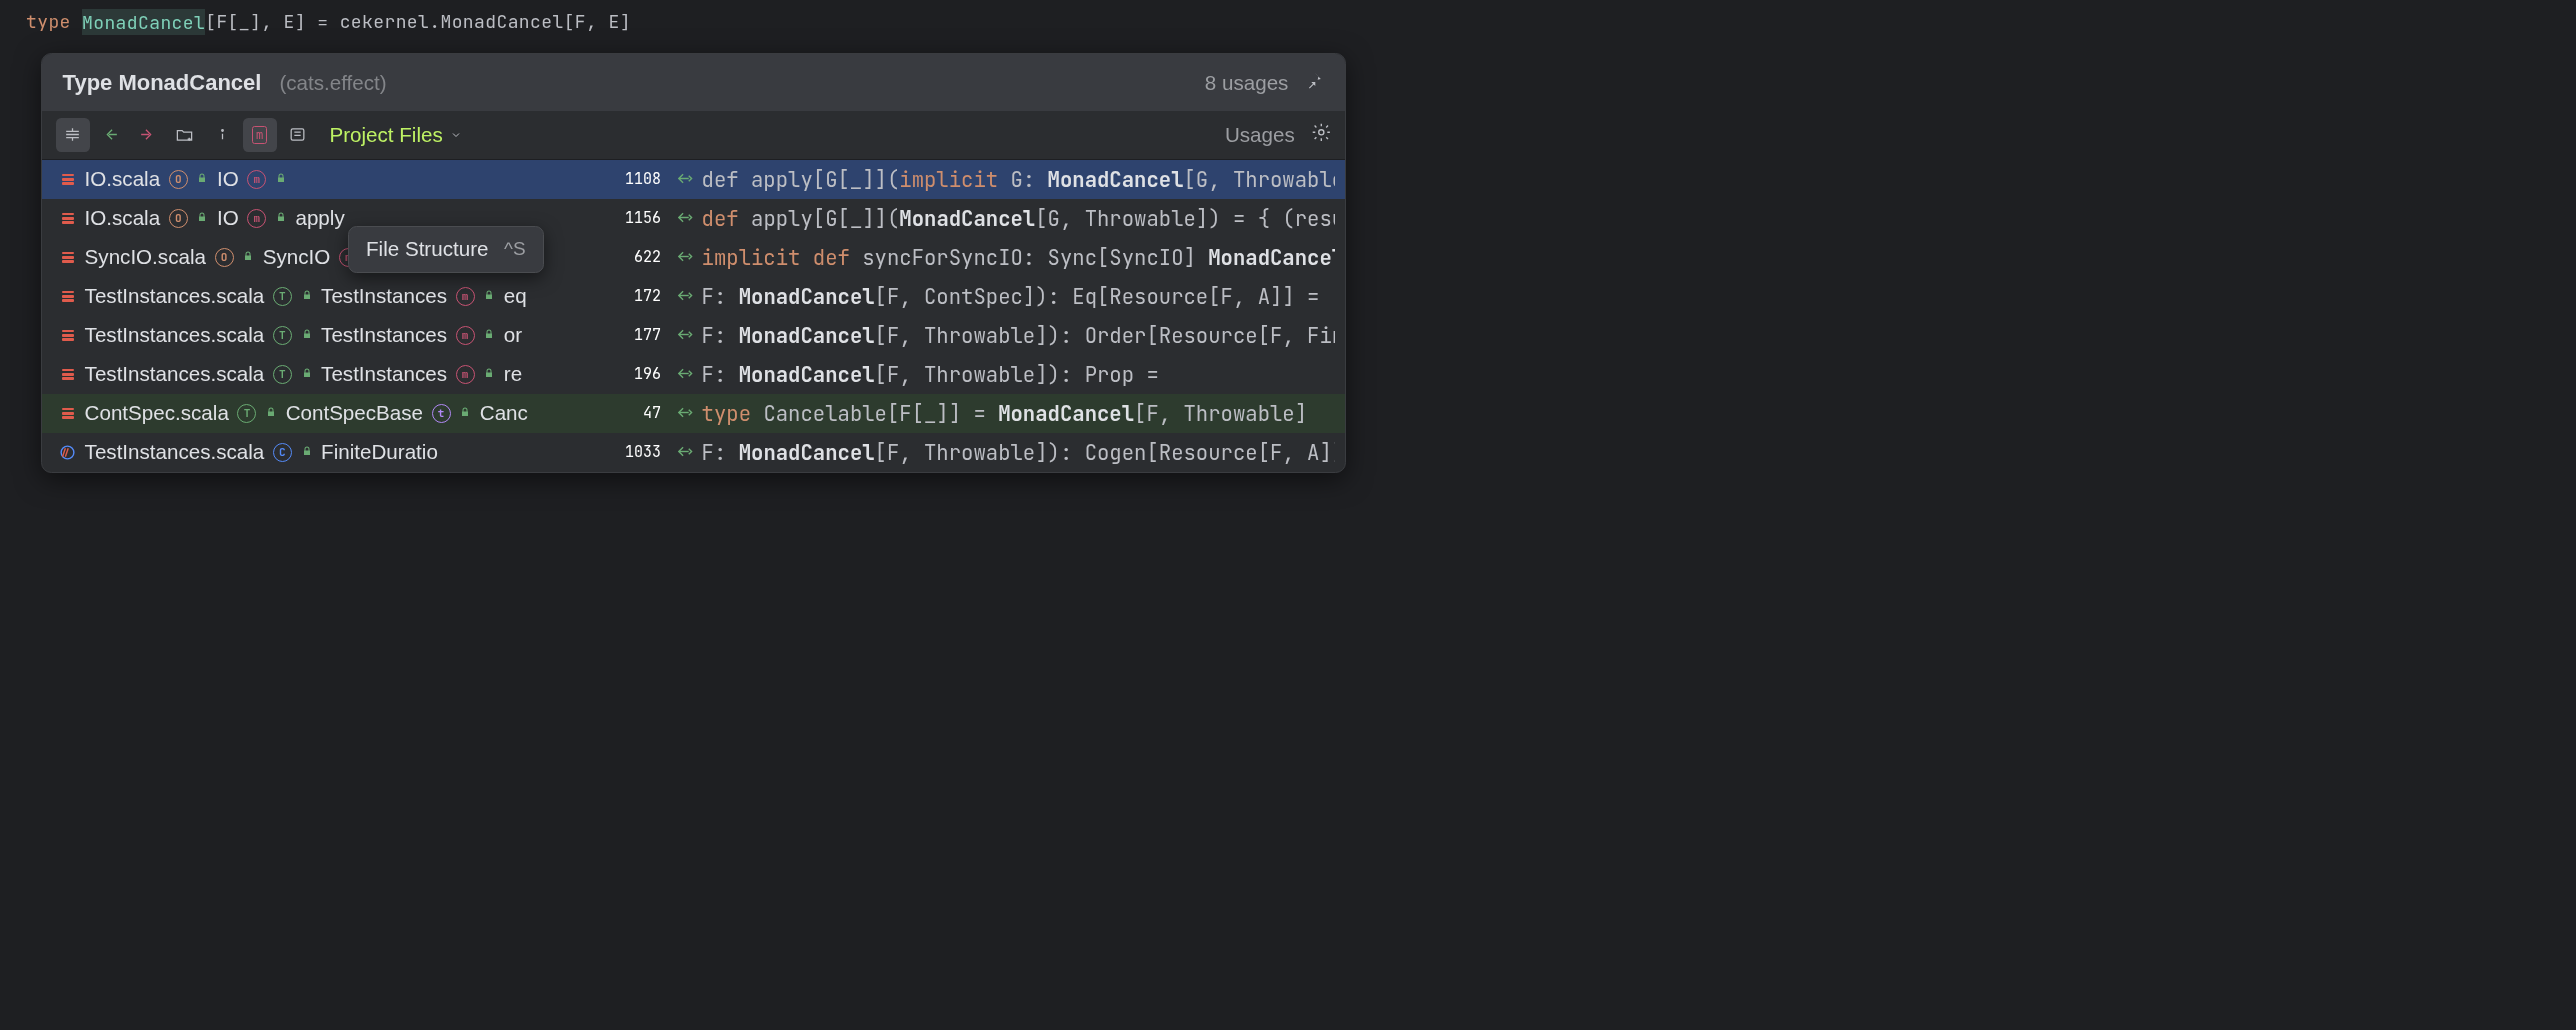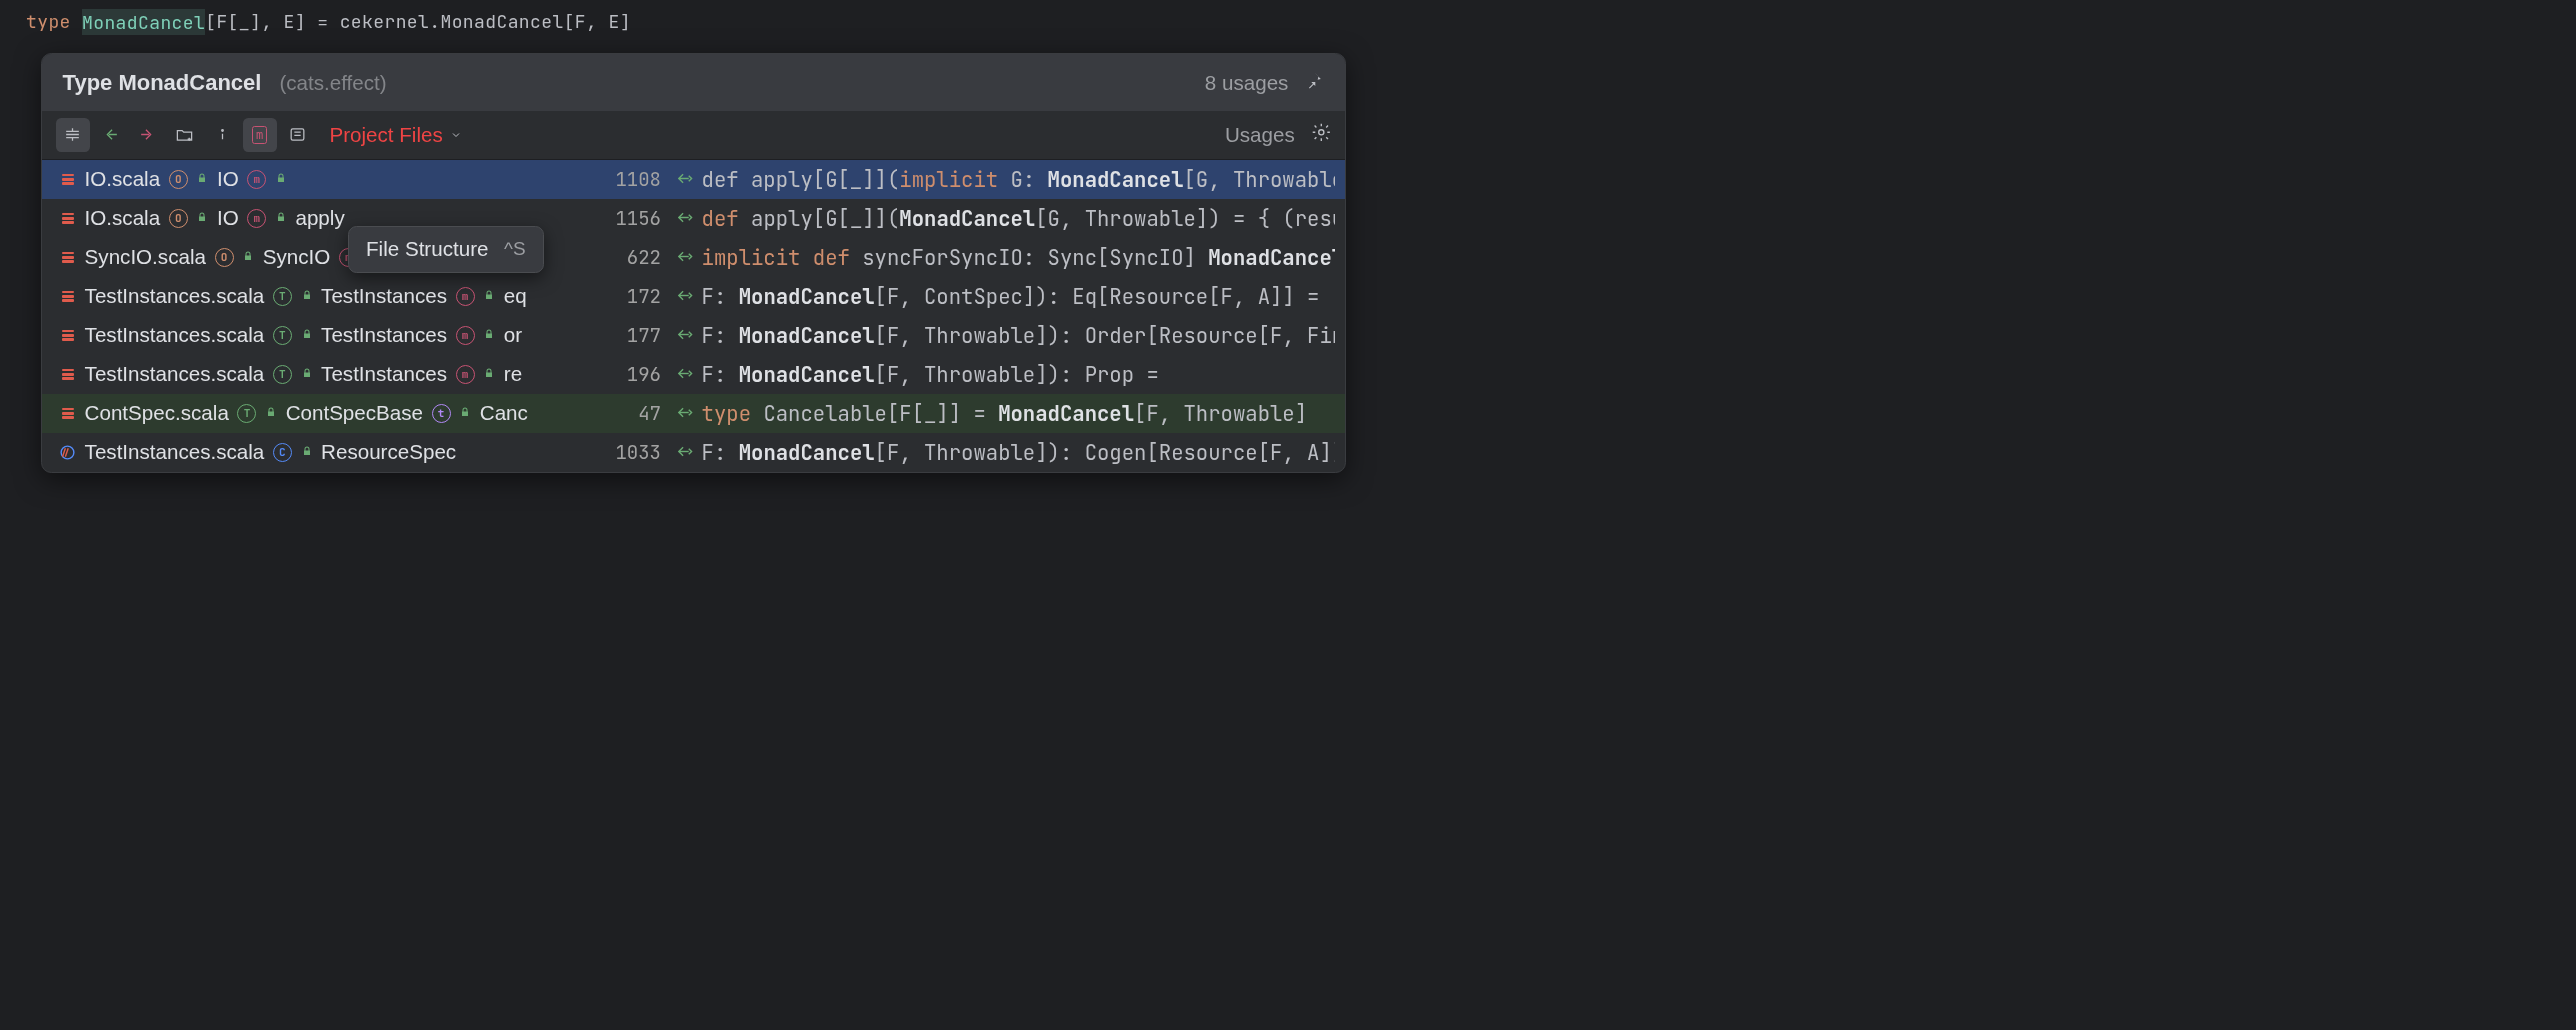--- a/index.html
+++ b/index.html
@@ -61,21 +61,21 @@
     width: 34px; height: 34px;
     display: flex; align-items: center; justify-content: center;
     border-radius: 5.2px;
     cursor: pointer;
   }
   .tb-btn.active { background: #43454a; }
   .tb-btn svg { width: 19px; height: 19px; stroke: #bcbec4; fill: none; stroke-width: 1.6; }
   .tb-btn .m-box { border:1.4px solid #c75373; color:#c75373; font-size:12px; font-family:monospace; padding:0.9px 2.6px; border-radius:2.6px; }
   .tb-scope {
     margin-left: 12px;
-    color: #ef4444;
+    color: #bef264;
     display:flex; align-items:center; gap:6.9px;
     cursor:pointer;
   }
   .tb-scope svg { width:12px; height:12px; stroke:#bcbec4; fill:none; stroke-width:2;}
   .toolbar-right { margin-left:auto; display:flex; align-items:center; gap:16px; }
   .toolbar-right .label { color:#9c9ea2; }
   .gear svg { width:20.6px; height:20.6px; stroke:#bcbec4; fill:none; stroke-width:1.6;}
 
   .results { }
   .row {
@@ -107,21 +107,21 @@
   .circle.m { color:#c75373; border-color:#c75373; }
   .circle.t-green { color:#6aab73; border-color:#6aab73; }
   .circle.t-purple { color:#b189f5; border-color:#b189f5; }
   .circle.c-blue { color:#548af7; border-color:#548af7; }
   .lock { color:#6aab73; font-size:12px; }
   .lock svg { width:12px; height:12px; fill:#6aab73; }
   .file-name { color:#dfe1e5; }
   .member { color:#dfe1e5; }
   .line-no {
     position:absolute; left:567px; width:52px; text-align:right;
-    color:#a3a3a3; font-family:"JetBrains Mono",monospace; font-size:19px;
+    color:#ffffff; font-family:"JetBrains Mono",monospace; font-size:15px;
   }
   .row-right {
     position:absolute; left:634px; right:10.3px;
     display:flex; align-items:center; gap:8.6px;
     font-family:"JetBrains Mono",Consolas,monospace;
     font-size:20.6px;
     overflow:hidden; white-space:nowrap;
   }
   .arrow-icon svg { width:17px; height:17px; stroke:#6aab73; fill:none; stroke-width:2;}
   .code { color:#bcbec4; }
@@ -448,21 +448,21 @@
               <circle cx="12" cy="12" r="9" fill="none" stroke="#548af7" stroke-width="2"></circle>
               <path d="M5 18 L9 6" stroke="#e05b4c" stroke-width="2"></path>
               <path d="M9 18 L13 6" stroke="#e05b4c" stroke-width="2"></path>
             </svg>
           </span>
           <span class="file-name">TestInstances.scala</span>
           <span class="circle c-blue">C</span>
           <span class="lock"><svg viewBox="0 0 24 24">
               <path d="M7 11V8a5 5 0 0110 0v3h1v9H6v-9h1zm2 0h6V8a3 3 0 00-6 0v3z"></path>
             </svg></span>
-          <span class="member">ResourceSpec</span>
+          <span class="member">FiniteDuratio</span>
         </div>
         <div class="line-no">1033</div>
         <div class="row-right">
           <span class="arrow-icon"><svg viewBox="0 0 24 24">
               <path d="M10 6l-6 6 6 6"></path>
               <path d="M4 12h14"></path>
               <path d="M18 8l4 4-4 4"></path>
             </svg></span>
           <span class="code"><span>F: </span><span class="strong">MonadCancel</span><span>[F, Throwable]): Cogen[Resource[F, A]] =</span></span>
         </div>

